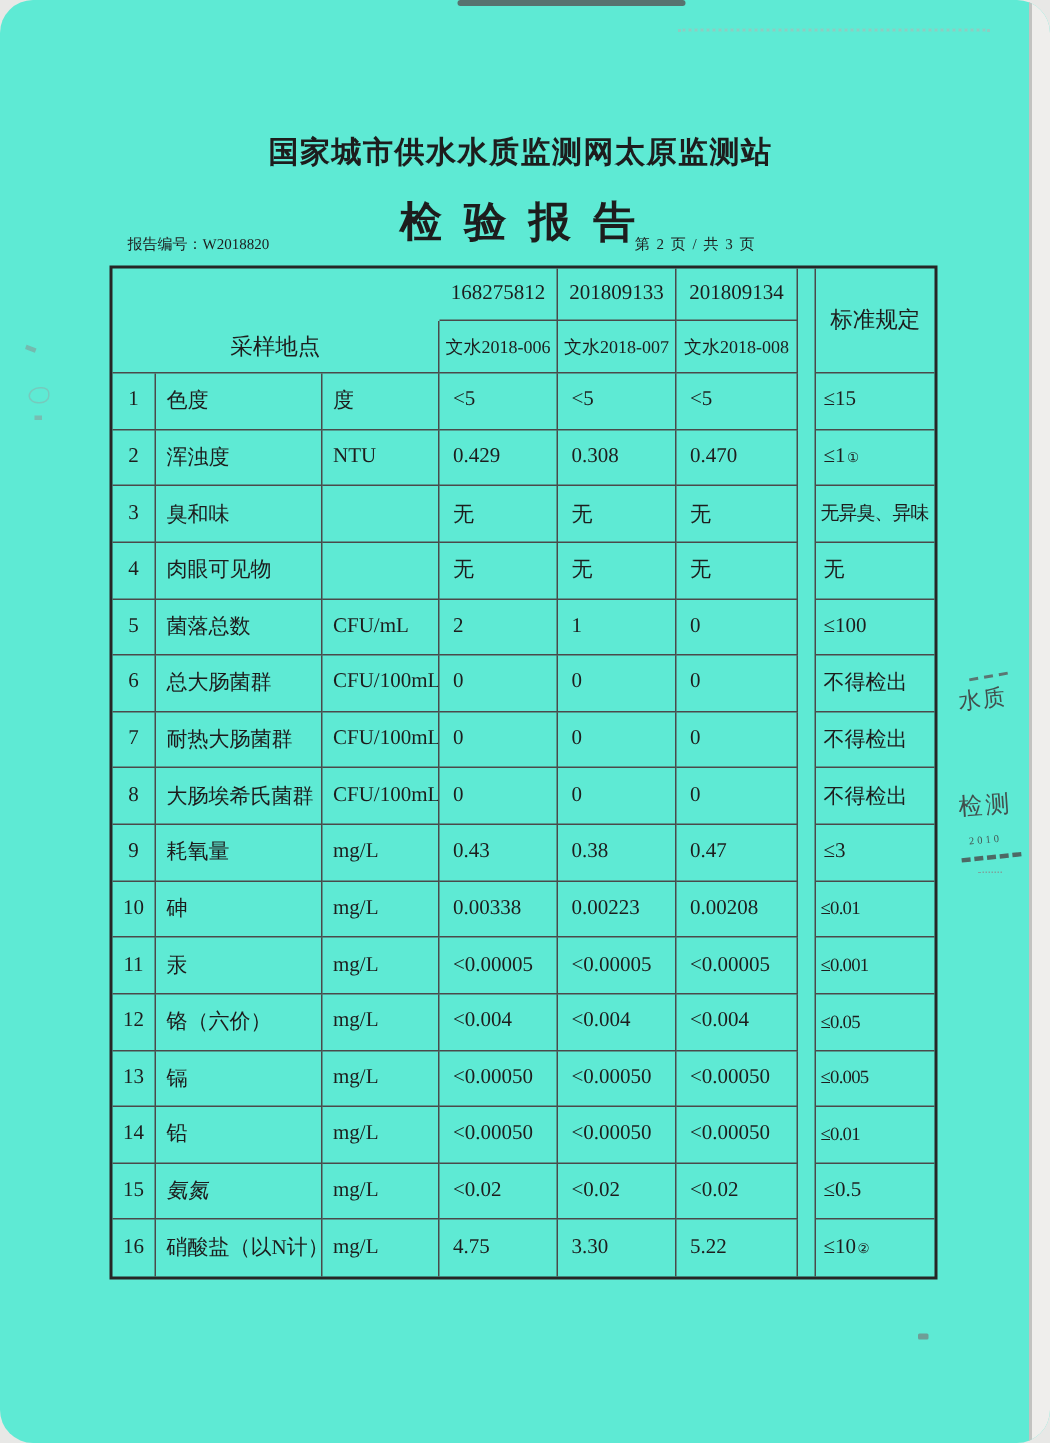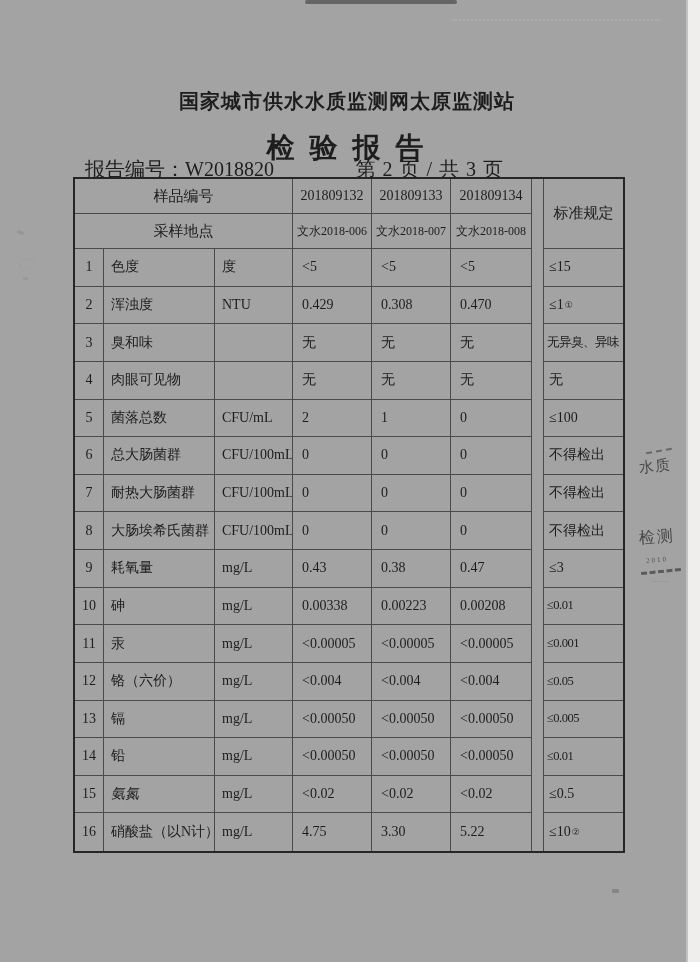--- a/index.html
+++ b/index.html
@@ -1,34 +1,35 @@
 <!DOCTYPE html>
 <html><head>
 <meta charset="utf-8">
 <style>
   html,body{margin:0;padding:0;background:#e8e8e6;}
   .page{
     position:relative;width:700px;height:962px;margin:0 auto;
-    background:#a3a3a3;overflow:hidden;
+    background:#5eead4;overflow:hidden;
     font-family:"Liberation Serif","DejaVu Serif",serif;
     color:#1d1d1d;
+    border-radius:22px;
   }
   
   .scan-top-mark{position:absolute;left:305px;top:0;width:152px;height:4px;background:#555;opacity:.8;border-radius:2px;}
   .scan-speckles{position:absolute;left:452px;top:19px;width:208px;height:0;border-top:2px dotted #b5b5b3;opacity:.55;}
   .scan-right-line{position:absolute;left:686px;top:0;width:2px;height:962px;background:#c2c2c0;}
   .scan-right-band{position:absolute;left:688px;top:0;width:12px;height:962px;background:#efeeec;}
   .scan-left-mark1{position:absolute;left:17px;top:231px;width:7px;height:3px;background:#8a8a8a;opacity:.5;transform:rotate(20deg);}
   .scan-left-mark2{position:absolute;left:19px;top:258px;width:12px;height:9px;border:1px solid #9a9a9a;border-radius:60% 40% 50% 50%;opacity:.4;background:transparent;}
   .scan-left-mark3{position:absolute;left:23px;top:277px;width:5px;height:3px;background:#8f8f8f;opacity:.5;}
   .scan-bottom-smudge{position:absolute;left:612px;top:889px;width:7px;height:4px;background:#777;opacity:.65;border-radius:1px;}
   
   .title{position:absolute;left:0;top:88px;width:694px;text-align:center;font-size:20px;font-weight:600;letter-spacing:1px;}
   .subtitle{position:absolute;left:0;top:129px;width:694px;text-align:center;font-size:28px;font-weight:600;letter-spacing:4px;}
-  .meta{position:absolute;left:0;top:156px;width:592px;height:20px;font-size:20px;}
+  .meta{position:absolute;left:0;top:156px;width:592px;height:20px;font-size:10px;}
   .report-no{position:absolute;left:85px;top:0;}
   .page-info{position:absolute;right:88px;top:0;letter-spacing:1px;}
   
   .report-table{
     position:absolute;left:73px;top:177px;width:552px;height:676px;
     box-sizing:border-box;border:2px solid #262626;
     display:grid;
     grid-template-columns:29px 111px 78px 79px 79px 81px 12px 79px;
     grid-template-rows:35px 35px repeat(16,1fr);
     font-size:14px;
@@ -75,22 +76,21 @@
 
   <div class="title">国家城市供水水质监测网太原监测站</div>
   <div class="subtitle">检 验 报 告</div>
   <div class="meta">
     <div class="report-no"><span>报告编号：</span><span>W2018820</span></div>
     <div class="page-info">第 2 页 / 共 3 页</div>
   </div>
 
   <div class="report-table">
 
-    <div class="cell hdr-label center" style="grid-row:1">样品编号</div>
-    <div class="cell center" style="grid-column:4;grid-row:1">201809132</div>
+    <div class="cell center" style="grid-column:4;grid-row:1">168275812</div>
     <div class="cell center" style="grid-column:5;grid-row:1">201809133</div>
     <div class="cell center" style="grid-column:6;grid-row:1">201809134</div>
 
     <div class="cell hdr-label center" style="grid-row:2">采样地点</div>
     <div class="cell center site" style="grid-column:4;grid-row:2">文水2018-006</div>
     <div class="cell center site" style="grid-column:5;grid-row:2">文水2018-007</div>
     <div class="cell center site" style="grid-column:6;grid-row:2">文水2018-008</div>
 
     <div class="cell spacer"></div>
     <div class="cell std-hdr center">标准规定</div>

